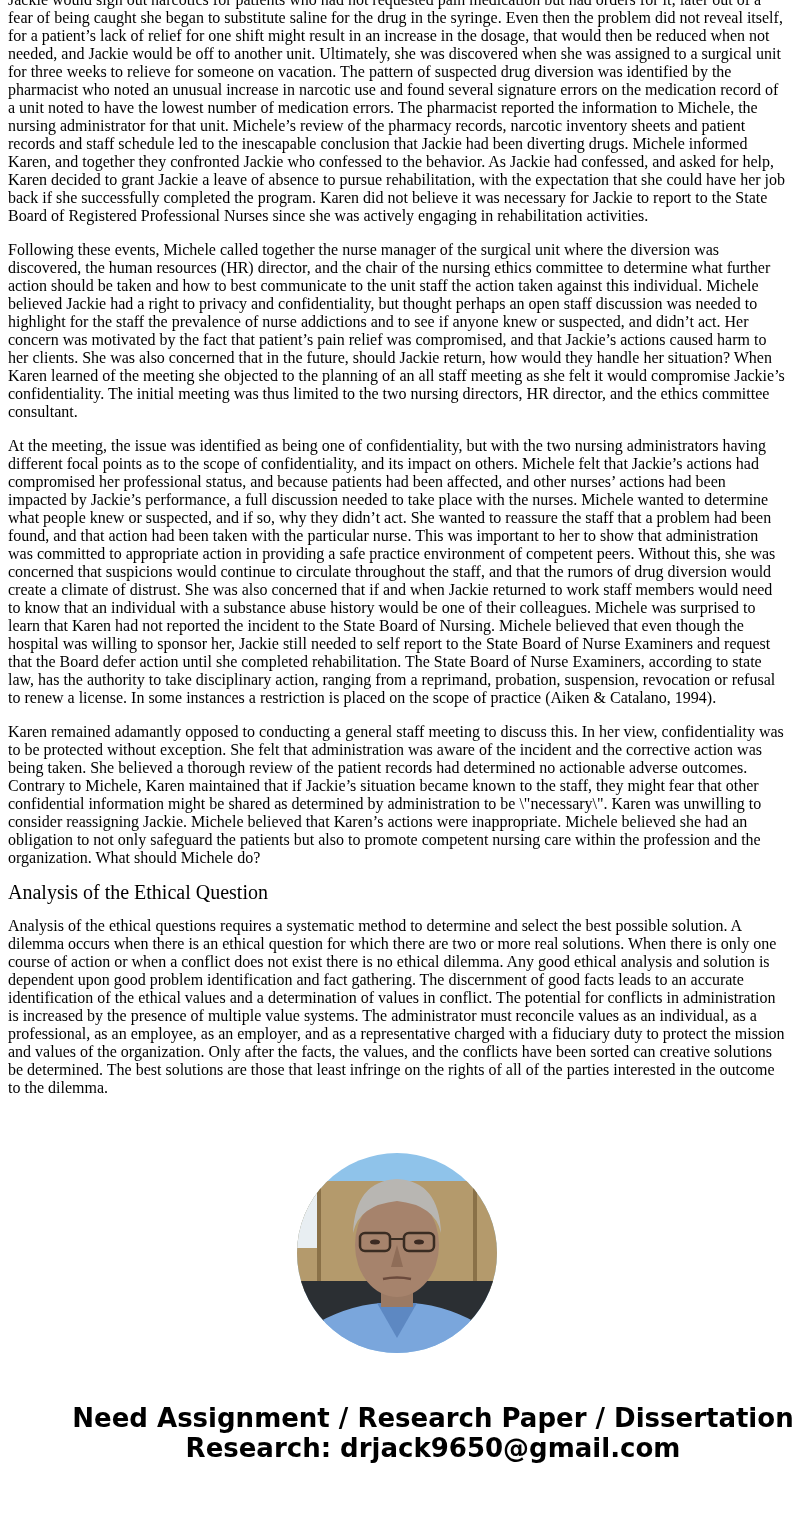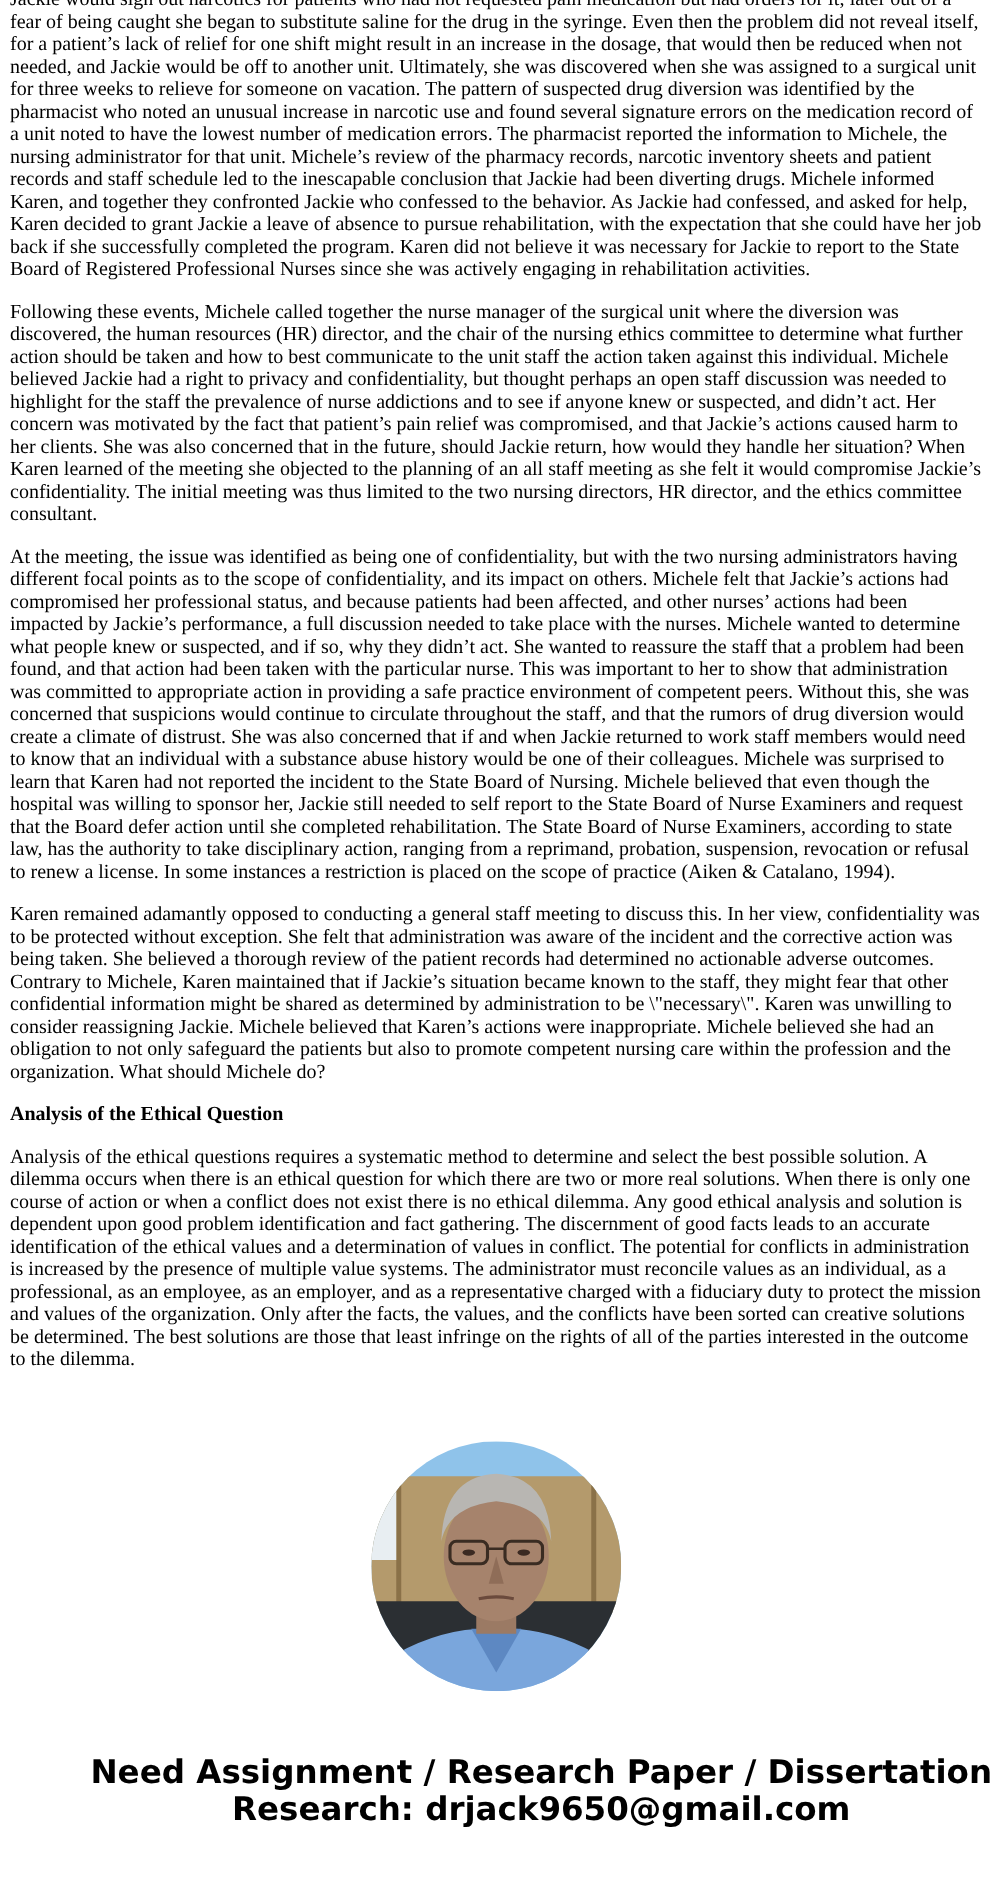--- a/index.html
+++ b/index.html
@@ -17,23 +17,23 @@
     top: -9px;
     width: 778px;
     font-size: 16px;
     line-height: 18px;
   }
   .doc p {
     margin: 0 0 16px 0;
   }
   .doc h4 {
     margin: 0 0 16px 0;
-    font-size: 16px;
+    font-size: 20px;
     line-height: 18px;
-    font-weight: bold;
+    font-weight: normal;
   }
   .avatar-wrap {
     position: absolute;
     left: 297px;
     top: 1153px;
     width: 200px;
     height: 200px;
     border-radius: 50%;
     overflow: hidden;
   }

